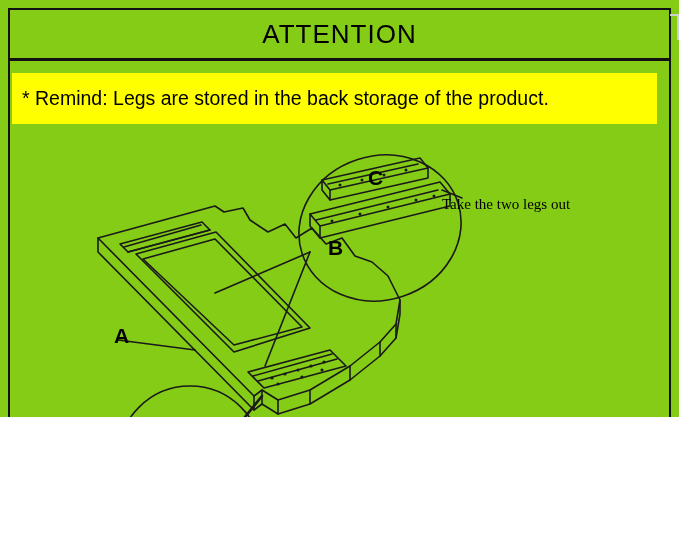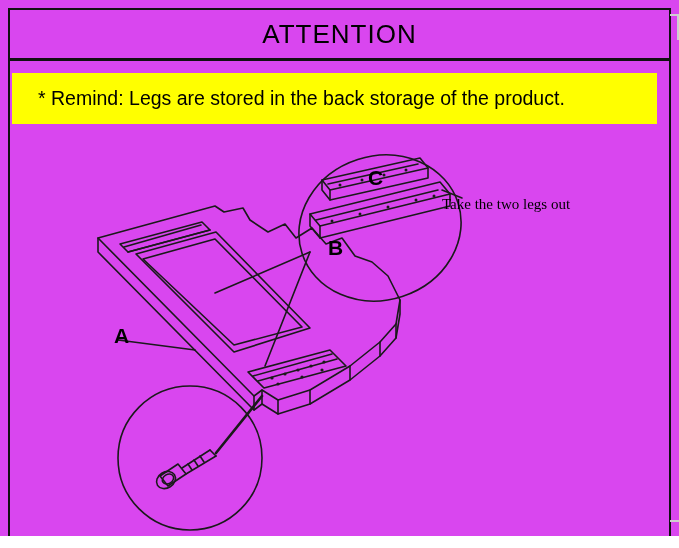--- a/index.html
+++ b/index.html
@@ -6,22 +6,22 @@
     margin: 0;
     padding: 0;
     background: #ffffff;
   }
   body {
     font-family: "Liberation Sans", sans-serif;
   }
   #page {
     position: relative;
     width: 679px;
-    height: 536px;
-    background: #d946ef;
+    height: 417px;
+    background: #84cc16;
     overflow: hidden;
   }
   
   .sheet-frame {
     position: absolute;
     left: 8px;
     top: 8px;
     width: 663px;
     height: 532px;
     border: 2px solid #111111;
@@ -61,21 +61,21 @@
     width: 645px;
     height: 51px;
     background: #ffff00;
     display: flex;
     align-items: center;
     box-sizing: border-box;
   }
   .remind-text {
     font-size: 19.5px;
     color: #000000;
-    padding-left: 26px;
+    padding-left: 10px;
     white-space: nowrap;
     font-family: "Liberation Sans", sans-serif;
   }
   
   .illustration {
     position: absolute;
     left: 10px;
     top: 128px;
     width: 659px;
     height: 410px;

